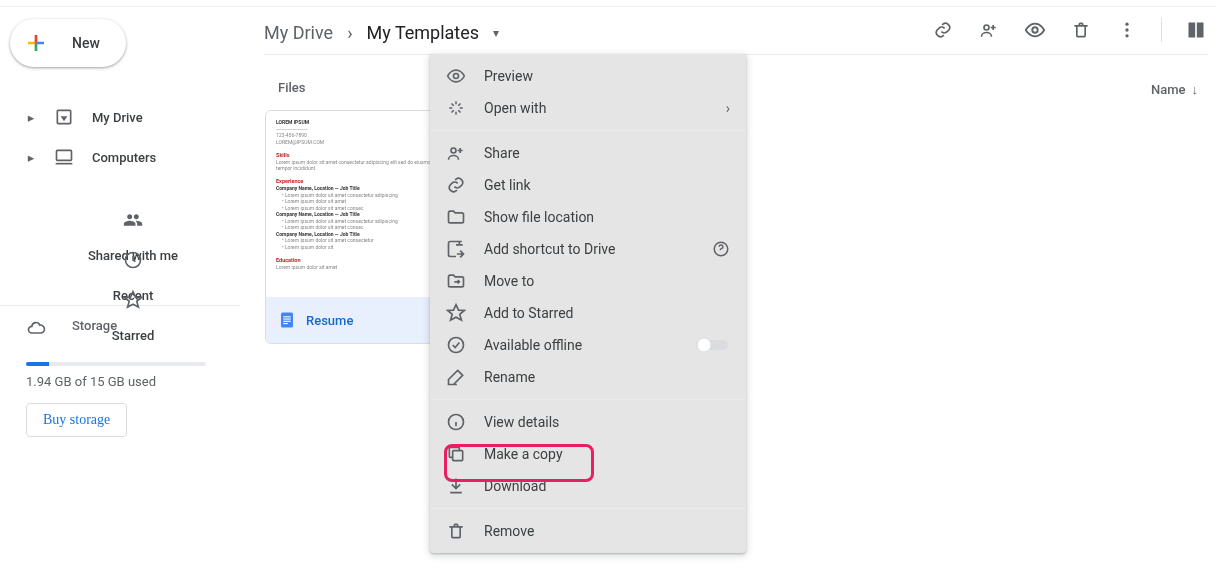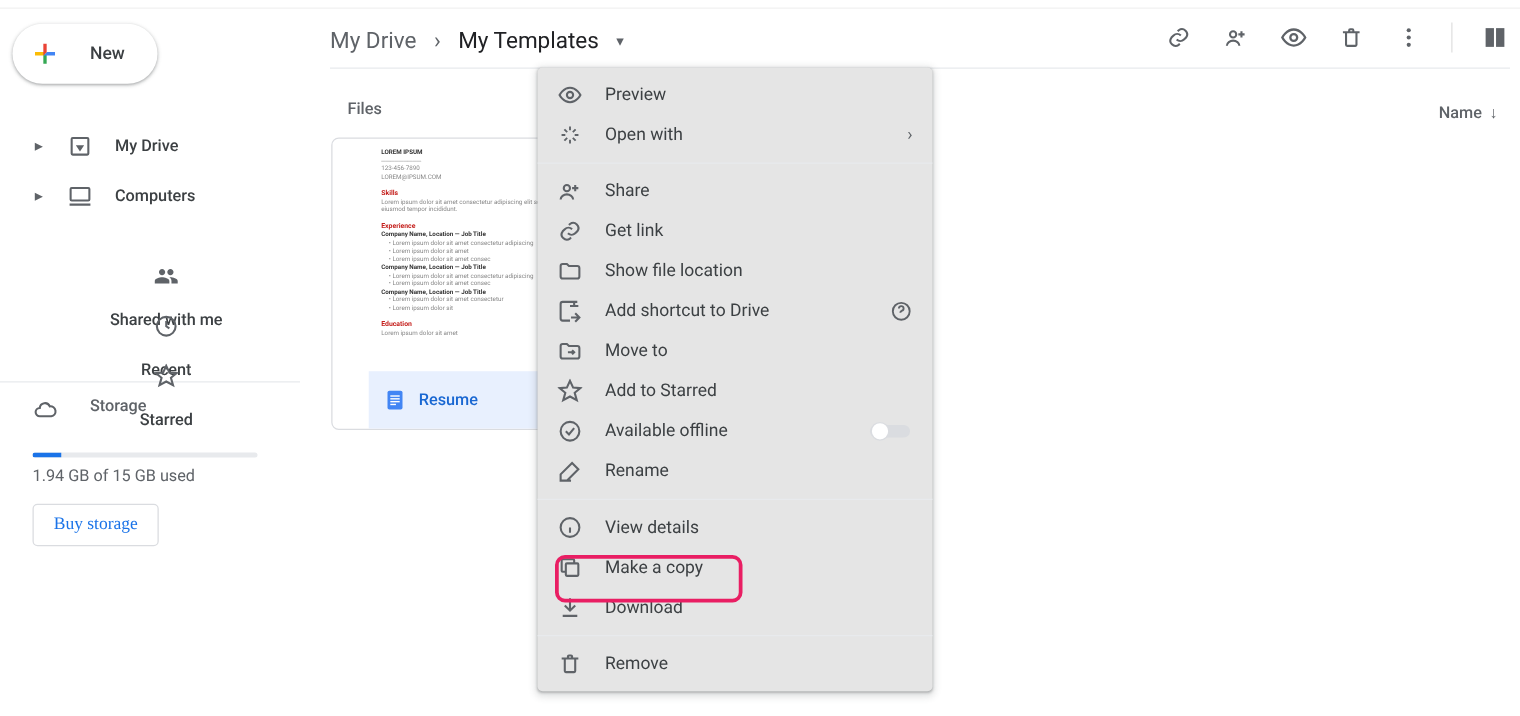--- a/index.html
+++ b/index.html
@@ -37,21 +37,21 @@
   .crumbs .drop { color:#5f6368; font-size:12px; cursor:pointer;}
 
   .toolbar { position:absolute; right:8px; top:18px; display:flex; align-items:center; gap:22px; }
   .toolbar .ico { width:24px; height:24px; color:#5f6368; cursor:pointer; display:flex;align-items:center;justify-content:center;}
   .toolbar .sep { width:1px; height:24px; background:#e0e0e0; }
 
   .content-line { position:absolute; left:264px; top:54px; width:944px; height:1px; background:#e8eaed;}
   .section-label { position:absolute; left:278px; top:80px; font-size:13px; font-weight:500; color:#5f6368;}
   .sort-label { position:absolute; right:18px; top:70px; font-size:13px; font-weight:500; color:#5f6368; display:flex; align-items:center; gap:6px; cursor:pointer;margin-top:12px;}
 
-  .file-card { position:absolute; left:265px; top:110px; width:192px; border:1px solid #dadce0; border-radius:6px; overflow:hidden; background:#fff;padding-left:29px;}
+  .file-card { position:absolute; left:265px; top:110px; width:192px; border:1px solid #dadce0; border-radius:6px; overflow:hidden; background:#fff;}
   .thumb { height:186px; background:#fff; padding:8px 10px; font-size:5px; line-height:1.3; color:#888; overflow:hidden;}
   .thumb .red { color:#c5221f; font-weight:bold; font-size:5.5px;}
   .thumb .bold { color:#333; font-weight:bold;}
   .file-footer { height:46px; background:#e8f0fe; display:flex; align-items:center; gap:10px; padding:0 12px;}
   .file-footer .doc-icon{width:18px;height:18px;}
   .file-footer span { color:#1967d2; font-weight:500; font-size:13px;}
 
   
   .menu { position:absolute; left:430px; top:54px; width:316px; background:#e5e5e5; border-radius:4px; box-shadow:0 2px 6px 2px rgba(60,64,67,.15),0 1px 2px rgba(60,64,67,.3); padding:6px 0;}
   .menu .mi { height:32px; display:flex; align-items:center; padding:0 16px; gap:18px; color:#3c4043; font-size:14px; cursor:pointer; position:relative;}

